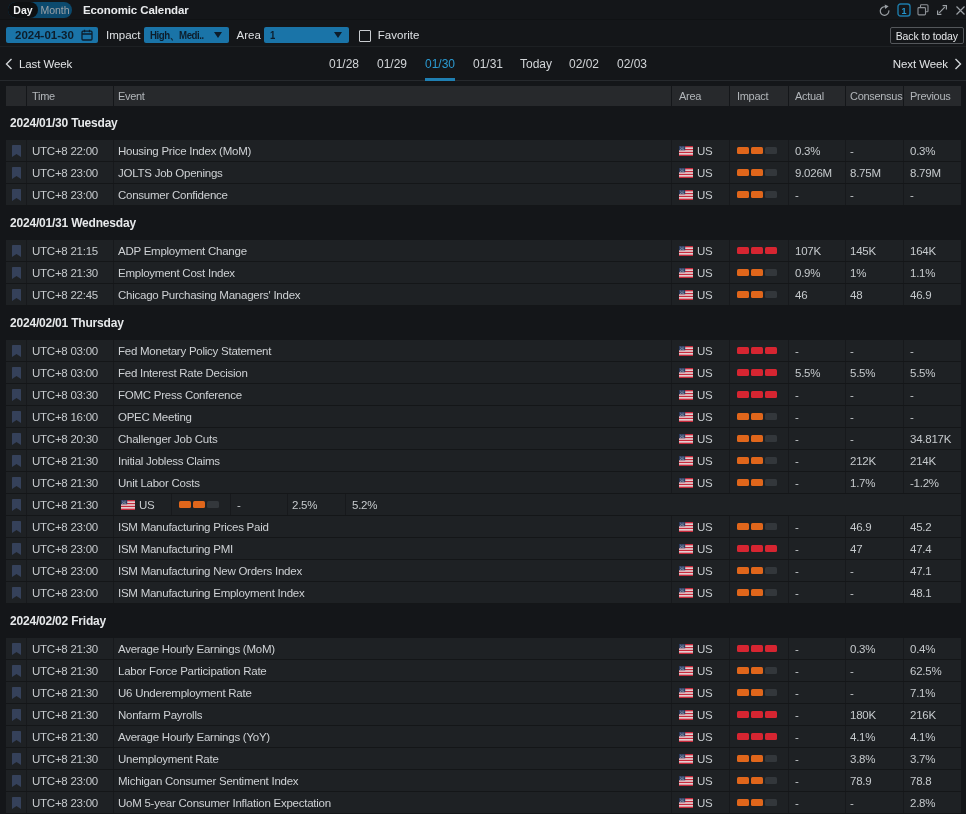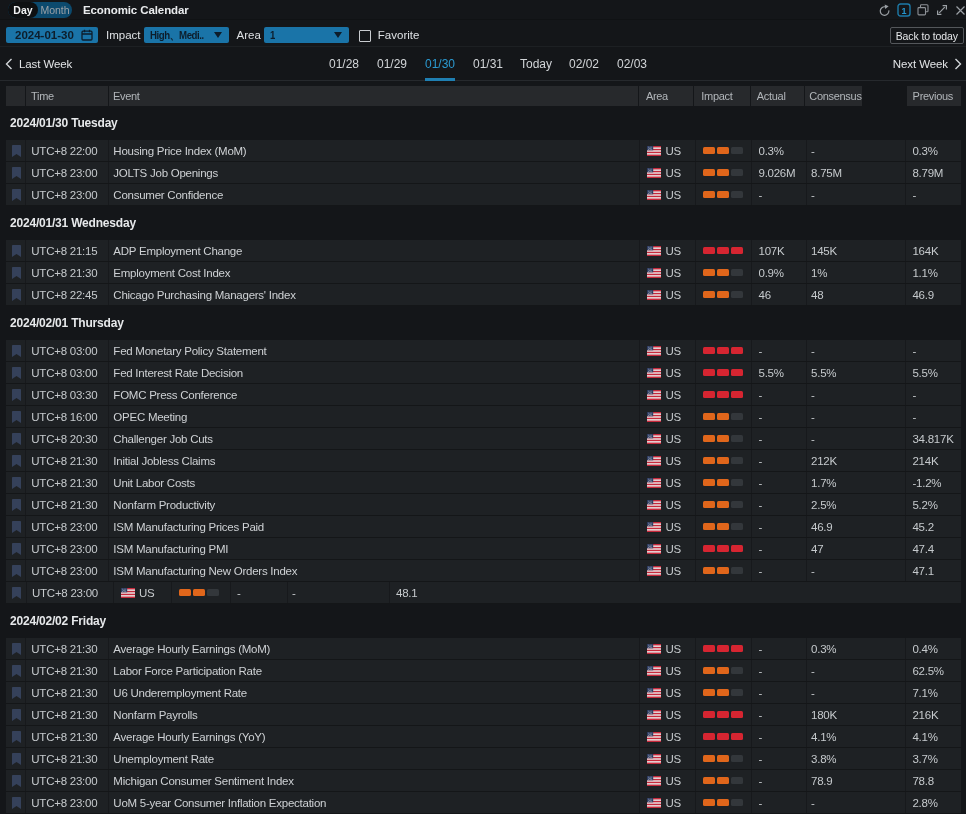--- a/index.html
+++ b/index.html
@@ -57,21 +57,21 @@
   .hc { background:#27292c; border-left:1px solid #141619; font-size:11px; color:#b2b6ba; letter-spacing:-0.3px;
         display:flex; align-items:center; }
   .hc:first-child { border-left:none; }
   .c-bookmark { width:20px; }
   .c-time { width:87px; padding-left:5px; }
   .c-event { width:558px; padding-left:4px; }
   .c-area { width:58px; padding-left:7px; }
   .c-impact { width:59px; padding-left:7px; }
   .c-actual { width:57px; padding-left:6px; }
   .c-consensus { width:58px; padding-left:4px; }
-  .c-previous { width:58px; padding-left:6px;margin-left:44px; }
+  .c-previous { width:58px; padding-left:6px; }
   .gband { height:34px; display:flex; align-items:center; padding-left:10px; font-size:12px; font-weight:bold; color:#e6e8ea; margin-left:-6px; width:966px; letter-spacing:-0.2px; }
   .trow { display:flex; height:22px; background:#1e2124; border-bottom:1px solid #141618; }
   .td { border-left:1px solid #17191c; display:flex; align-items:center; font-size:11.5px; color:#c6cacd; overflow:hidden; white-space:nowrap; letter-spacing:-0.25px; }
   .td:first-child { border-left:none; }
   .td.c-event { color:#ced1d4; }
   .td.c-bookmark { padding-left:6px; }
   .flag { margin-right:4px; flex:none; }
   .bars { display:flex; }
   .bar { width:12px; height:7px; border-radius:1.5px; margin-right:2px; }
   .bar.on-m { background:#e0661b; }
@@ -751,21 +751,20 @@
           <div class="td c-consensus">1.7%</div>
           <div class="td c-previous">-1.2%</div>
         </div>
         <div class="trow">
           <div class="td c-bookmark">
             <svg width="9" height="12" viewBox="0 0 9 12">
               <path d="M0.8 0 h7.4 a0.8 0.8 0 0 1 0.8 0.8 V12 L4.5 8.9 0 12 V0.8 A0.8 0.8 0 0 1 0.8 0 Z" fill="#35415a"></path>
             </svg>
           </div>
           <div class="td c-time">UTC+8 21:30</div>
-          <div class="td c-event">Nonfarm Productivity</div>
           <div class="td c-area">
             <svg class="flag" width="14" height="10" viewBox="0 0 14 10">
               <rect width="14" height="10" rx="0.8" fill="#e9e9e9"></rect>
               <g fill="#c6293b">
                 <rect y="0" width="14" height="1.43"></rect>
                 <rect y="2.86" width="14" height="1.43"></rect>
                 <rect y="5.72" width="14" height="1.43"></rect>
                 <rect y="8.58" width="14" height="1.42"></rect>
               </g>
               <rect width="6.2" height="4.3" fill="#2b3a5e"></rect>
@@ -919,20 +918,21 @@
           <div class="td c-consensus">-</div>
           <div class="td c-previous">47.1</div>
         </div>
         <div class="trow">
           <div class="td c-bookmark">
             <svg width="9" height="12" viewBox="0 0 9 12">
               <path d="M0.8 0 h7.4 a0.8 0.8 0 0 1 0.8 0.8 V12 L4.5 8.9 0 12 V0.8 A0.8 0.8 0 0 1 0.8 0 Z" fill="#35415a"></path>
             </svg>
           </div>
           <div class="td c-time">UTC+8 23:00</div>
+          <div class="td c-event">ISM Manufacturing Employment Index</div>
           <div class="td c-area">
             <svg class="flag" width="14" height="10" viewBox="0 0 14 10">
               <rect width="14" height="10" rx="0.8" fill="#e9e9e9"></rect>
               <g fill="#c6293b">
                 <rect y="0" width="14" height="1.43"></rect>
                 <rect y="2.86" width="14" height="1.43"></rect>
                 <rect y="5.72" width="14" height="1.43"></rect>
                 <rect y="8.58" width="14" height="1.42"></rect>
               </g>
               <rect width="6.2" height="4.3" fill="#2b3a5e"></rect>

